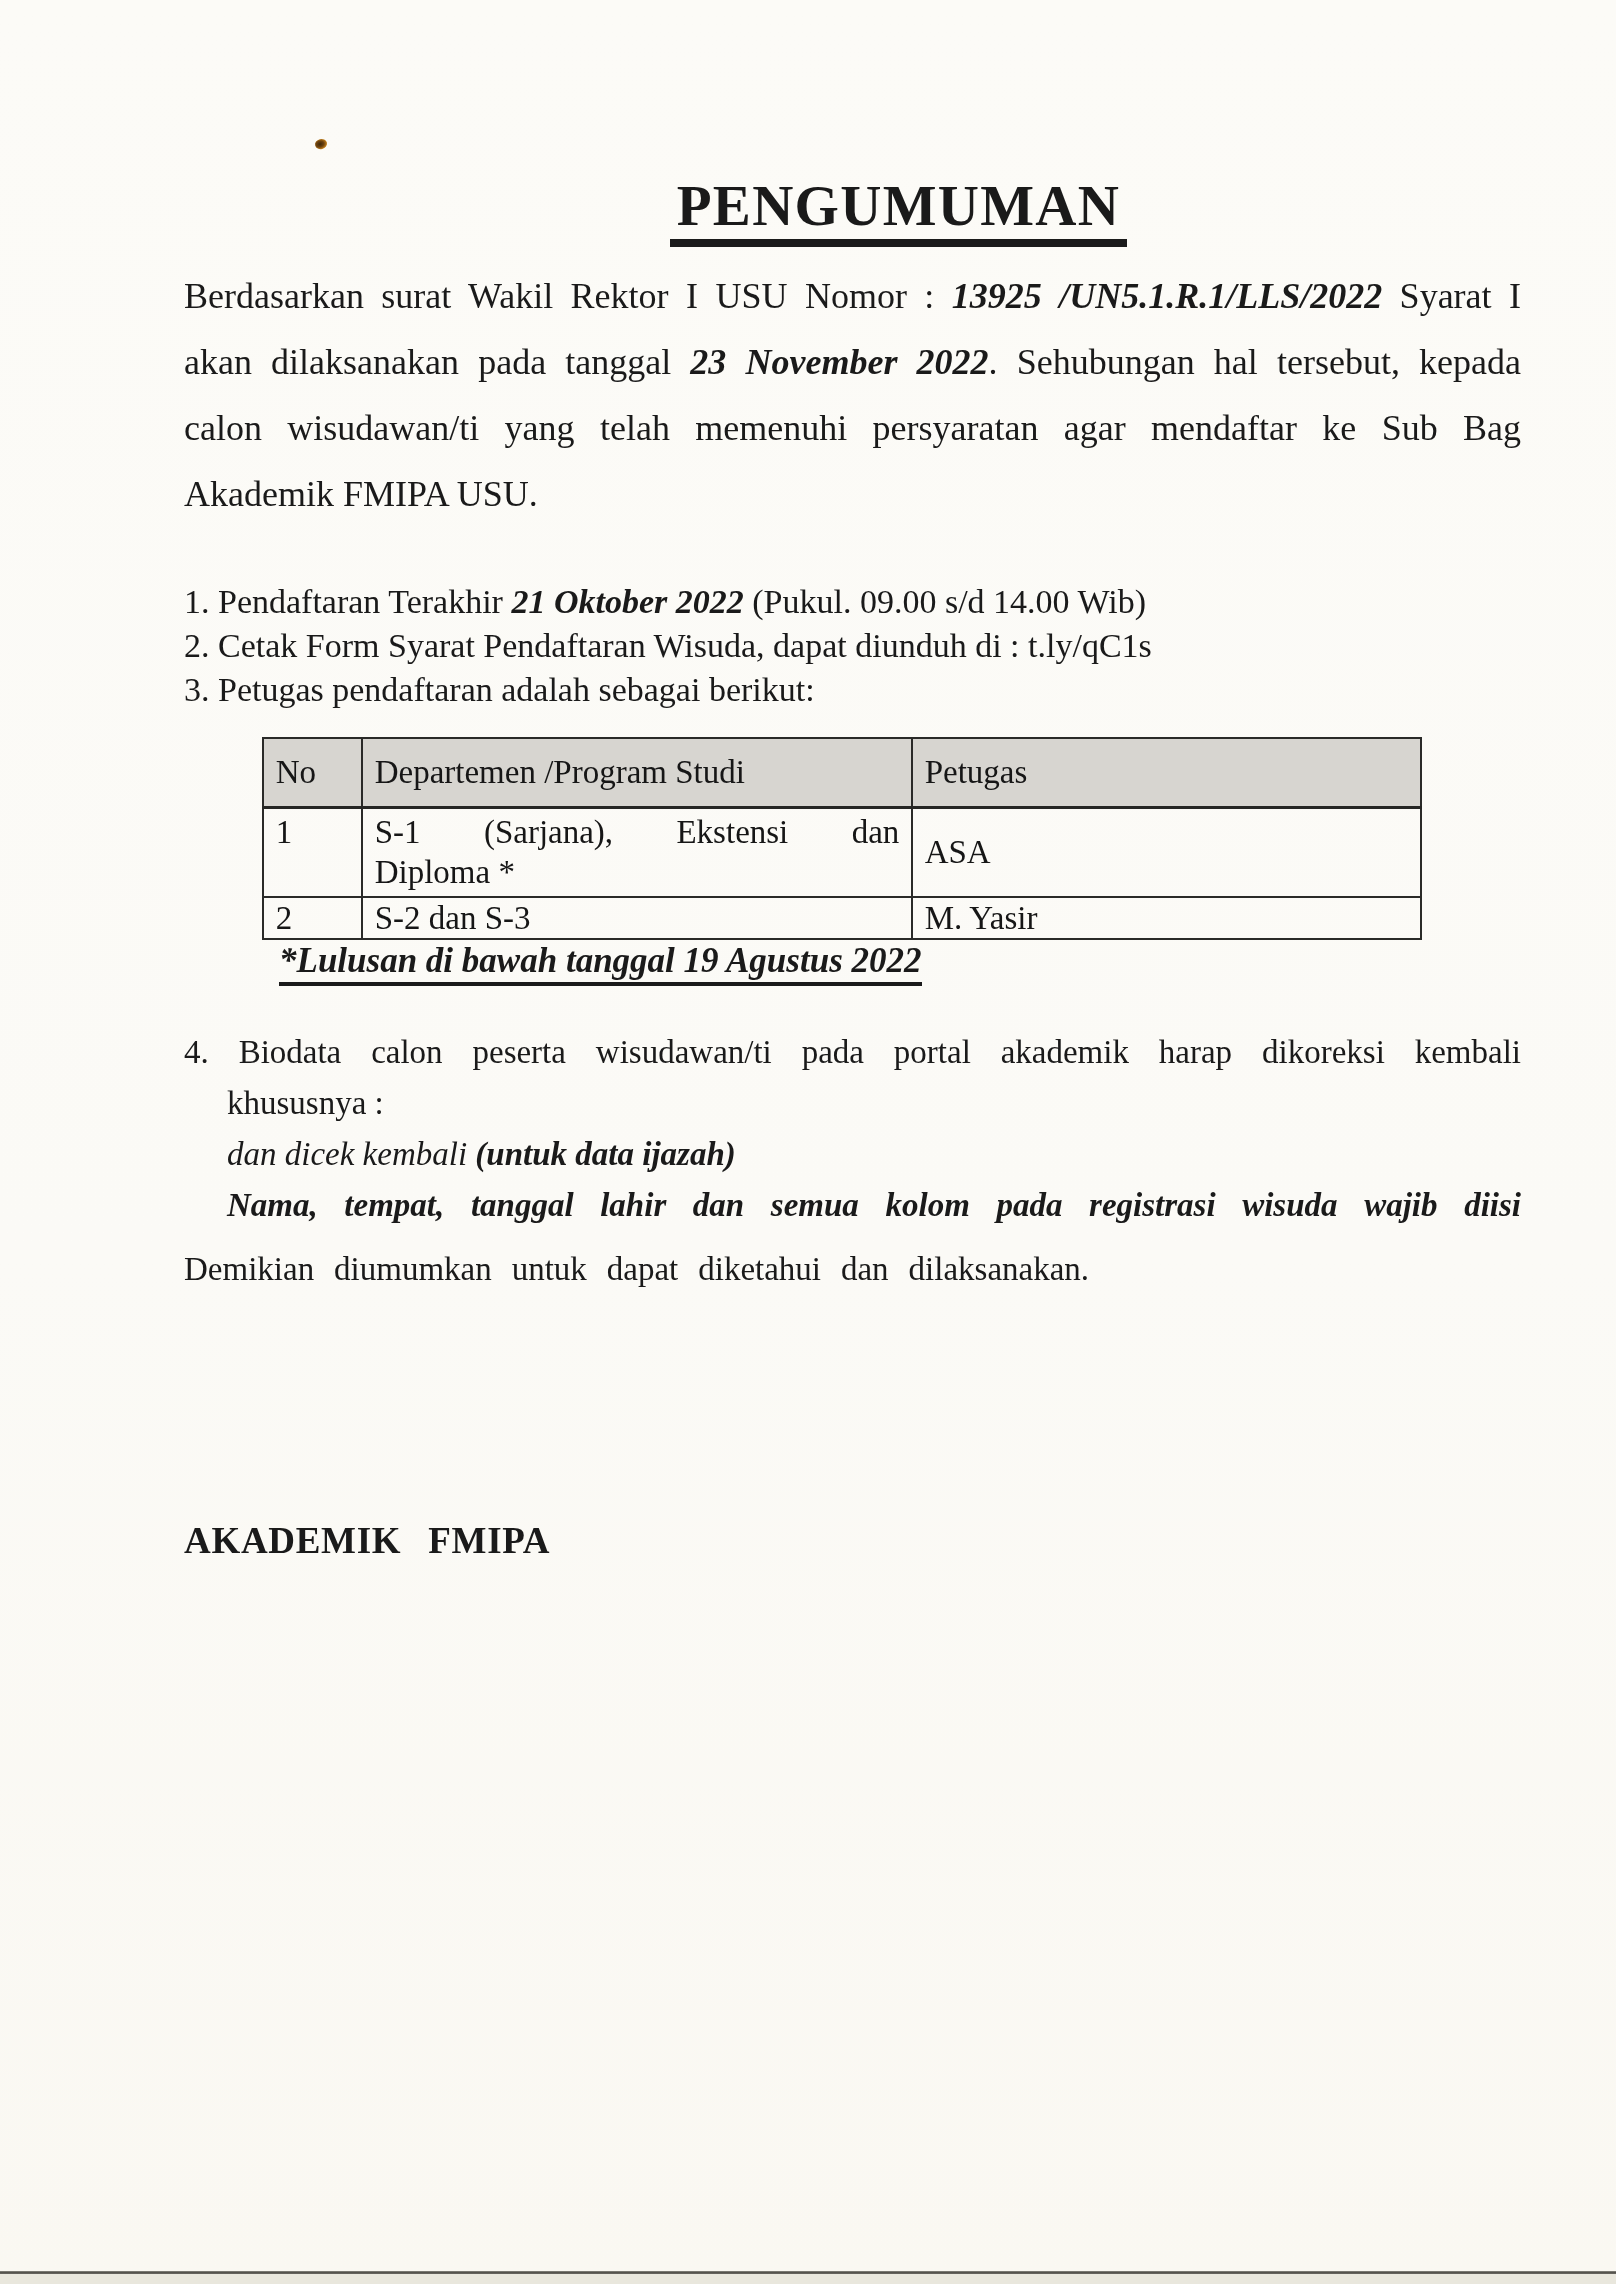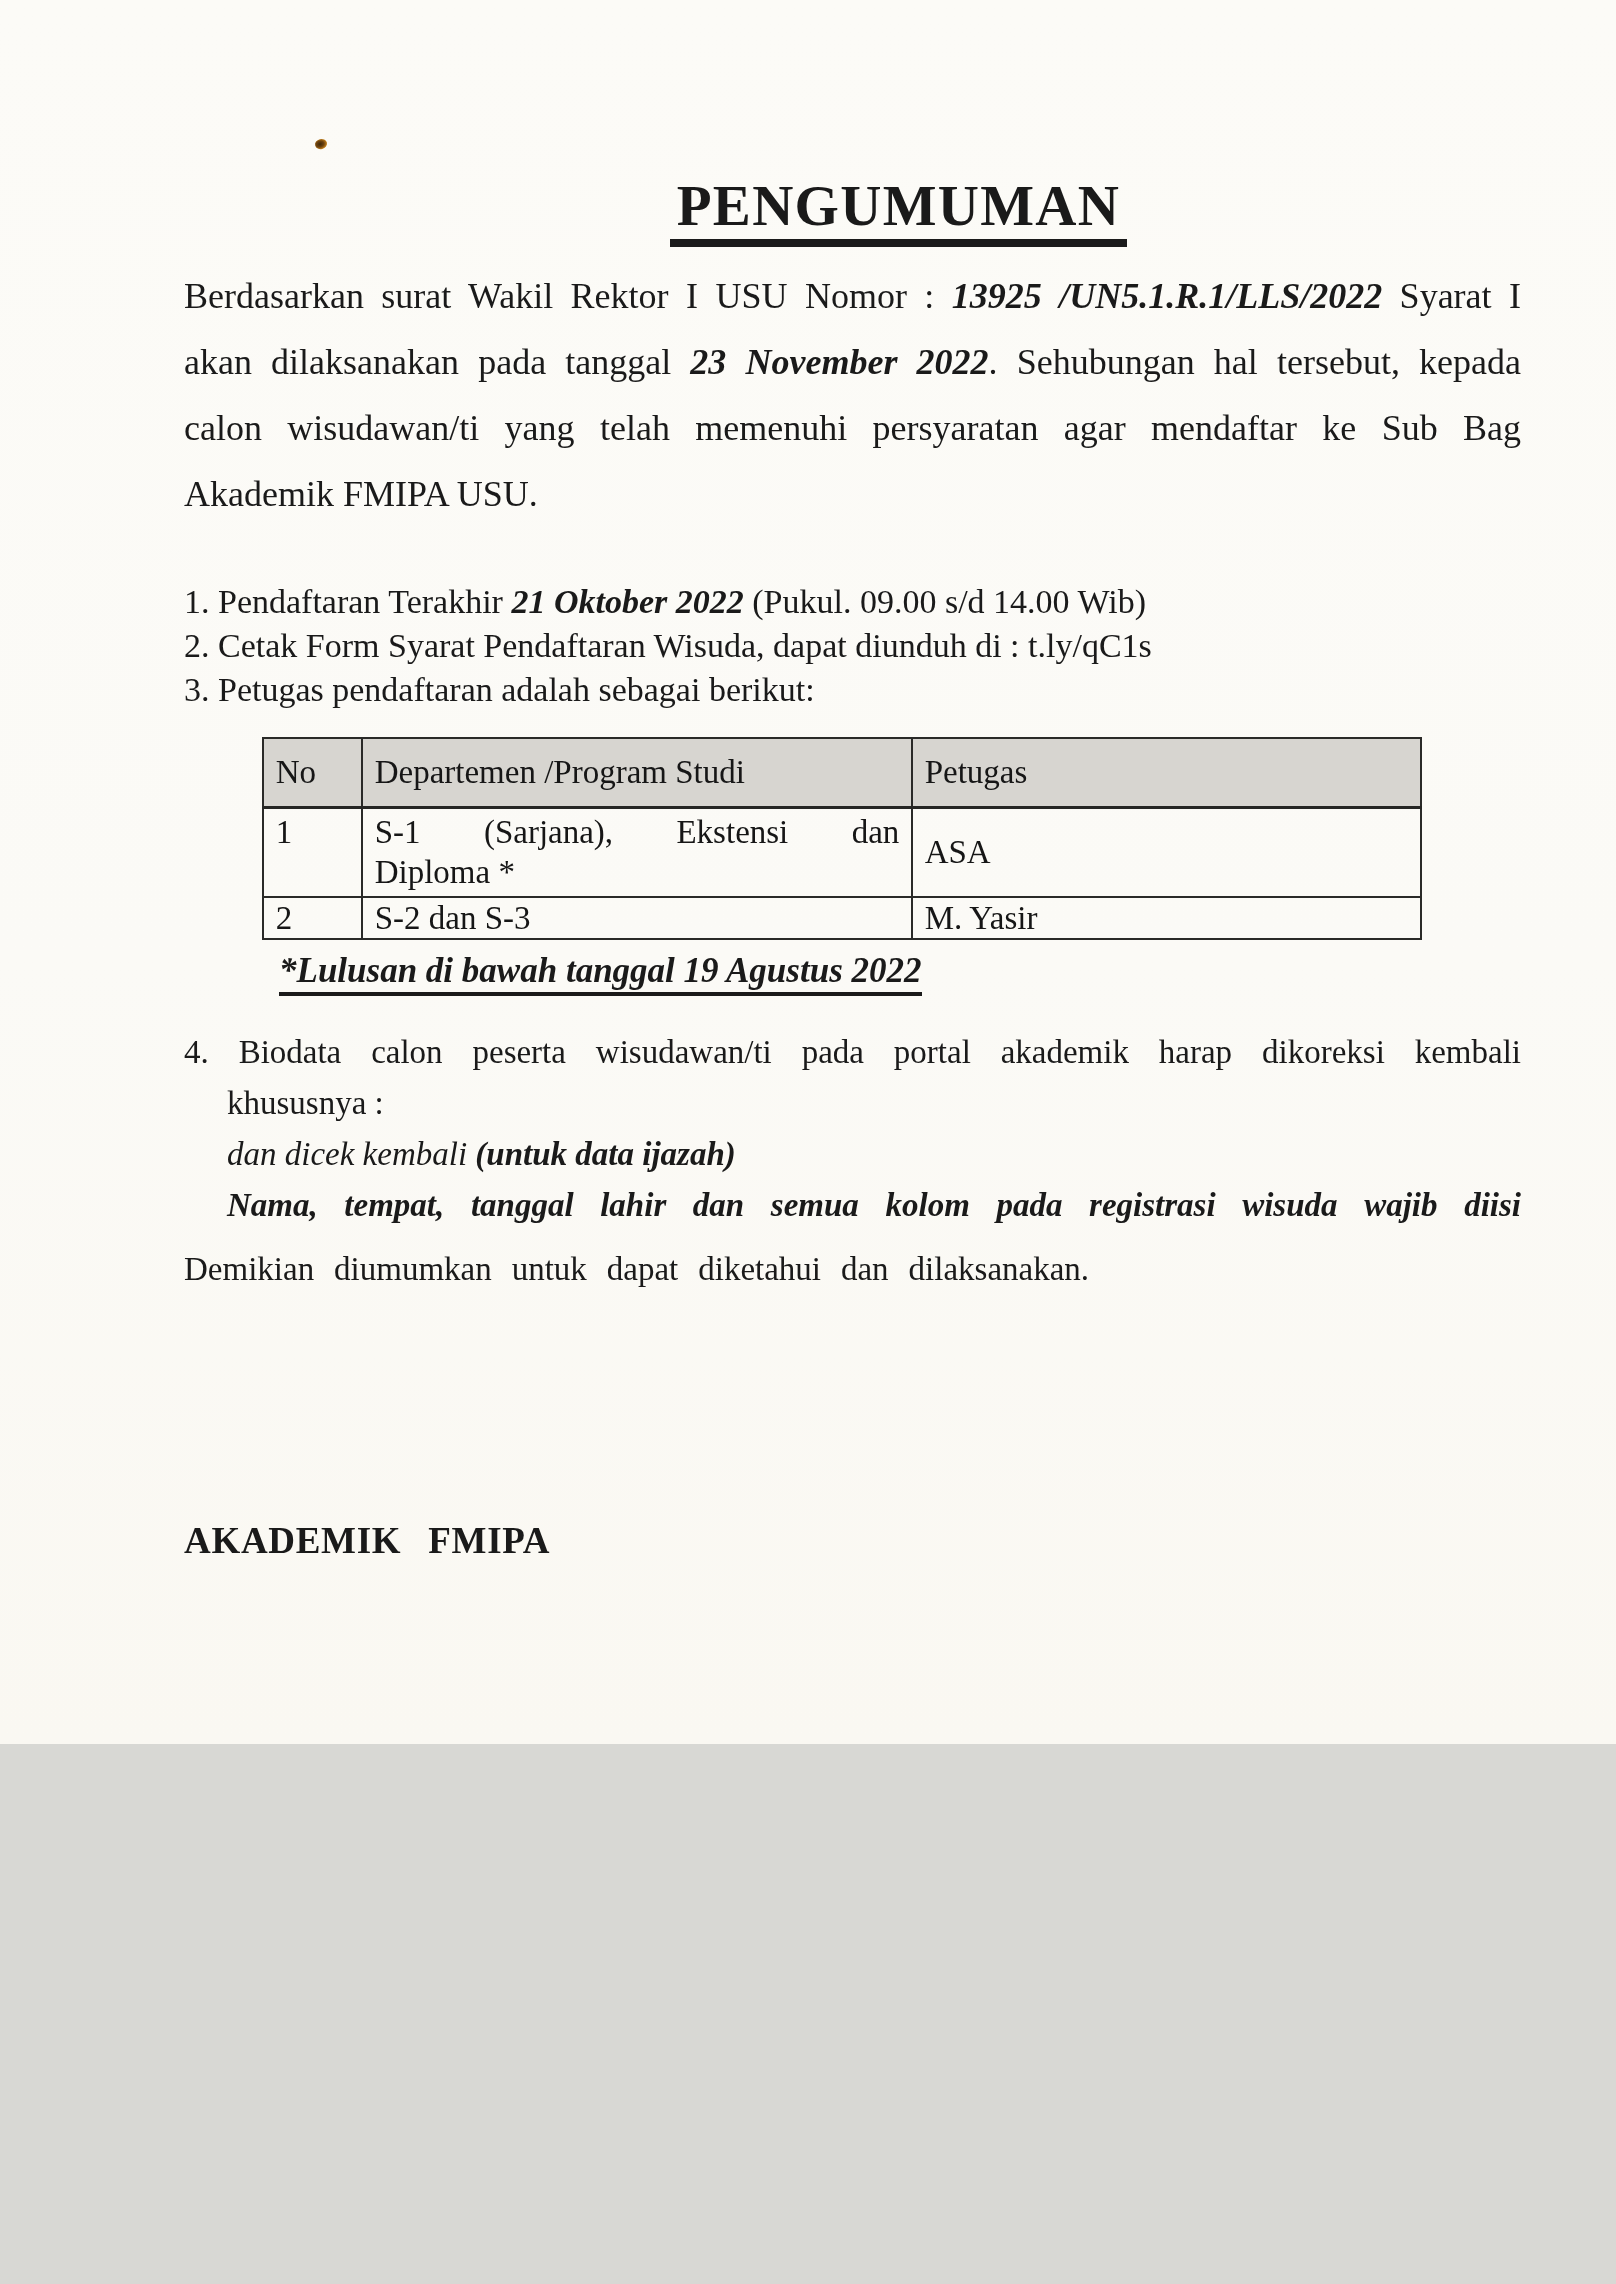--- a/index.html
+++ b/index.html
@@ -3,21 +3,21 @@
 <meta charset="utf-8">
 <style>
   html, body {
     margin: 0;
     padding: 0;
     background: #d8d8d4;
   }
   .page {
     position: relative;
     width: 1616px;
-    height: 1744px;
+    height: 2284px;
     margin: 0 auto;
     background: linear-gradient(180deg, #fcfbf7 0%, #fbfaf6 55%, #faf8f2 100%);
     font-family: "Liberation Serif", "DejaVu Serif", serif;
     color: #1a1a1a;
     overflow: hidden;
   }
 
   
   .title-wrap {
     position: absolute;
@@ -114,21 +114,20 @@
     top: 941px;
     font-size: 35px;
     font-weight: bold;
     font-style: italic;
     line-height: 40px;
   }
   .footnote .uline {
     display: inline-block;
     border-bottom: 4.6px solid #1b1b1b;
     padding-bottom: 1.3px;
-    margin-top: 10px;
   }
 
   
   .item4 {
     position: absolute;
     left: 184px;
     top: 1027px;
     width: 1337px;
     font-size: 33px;
     line-height: 51px;

